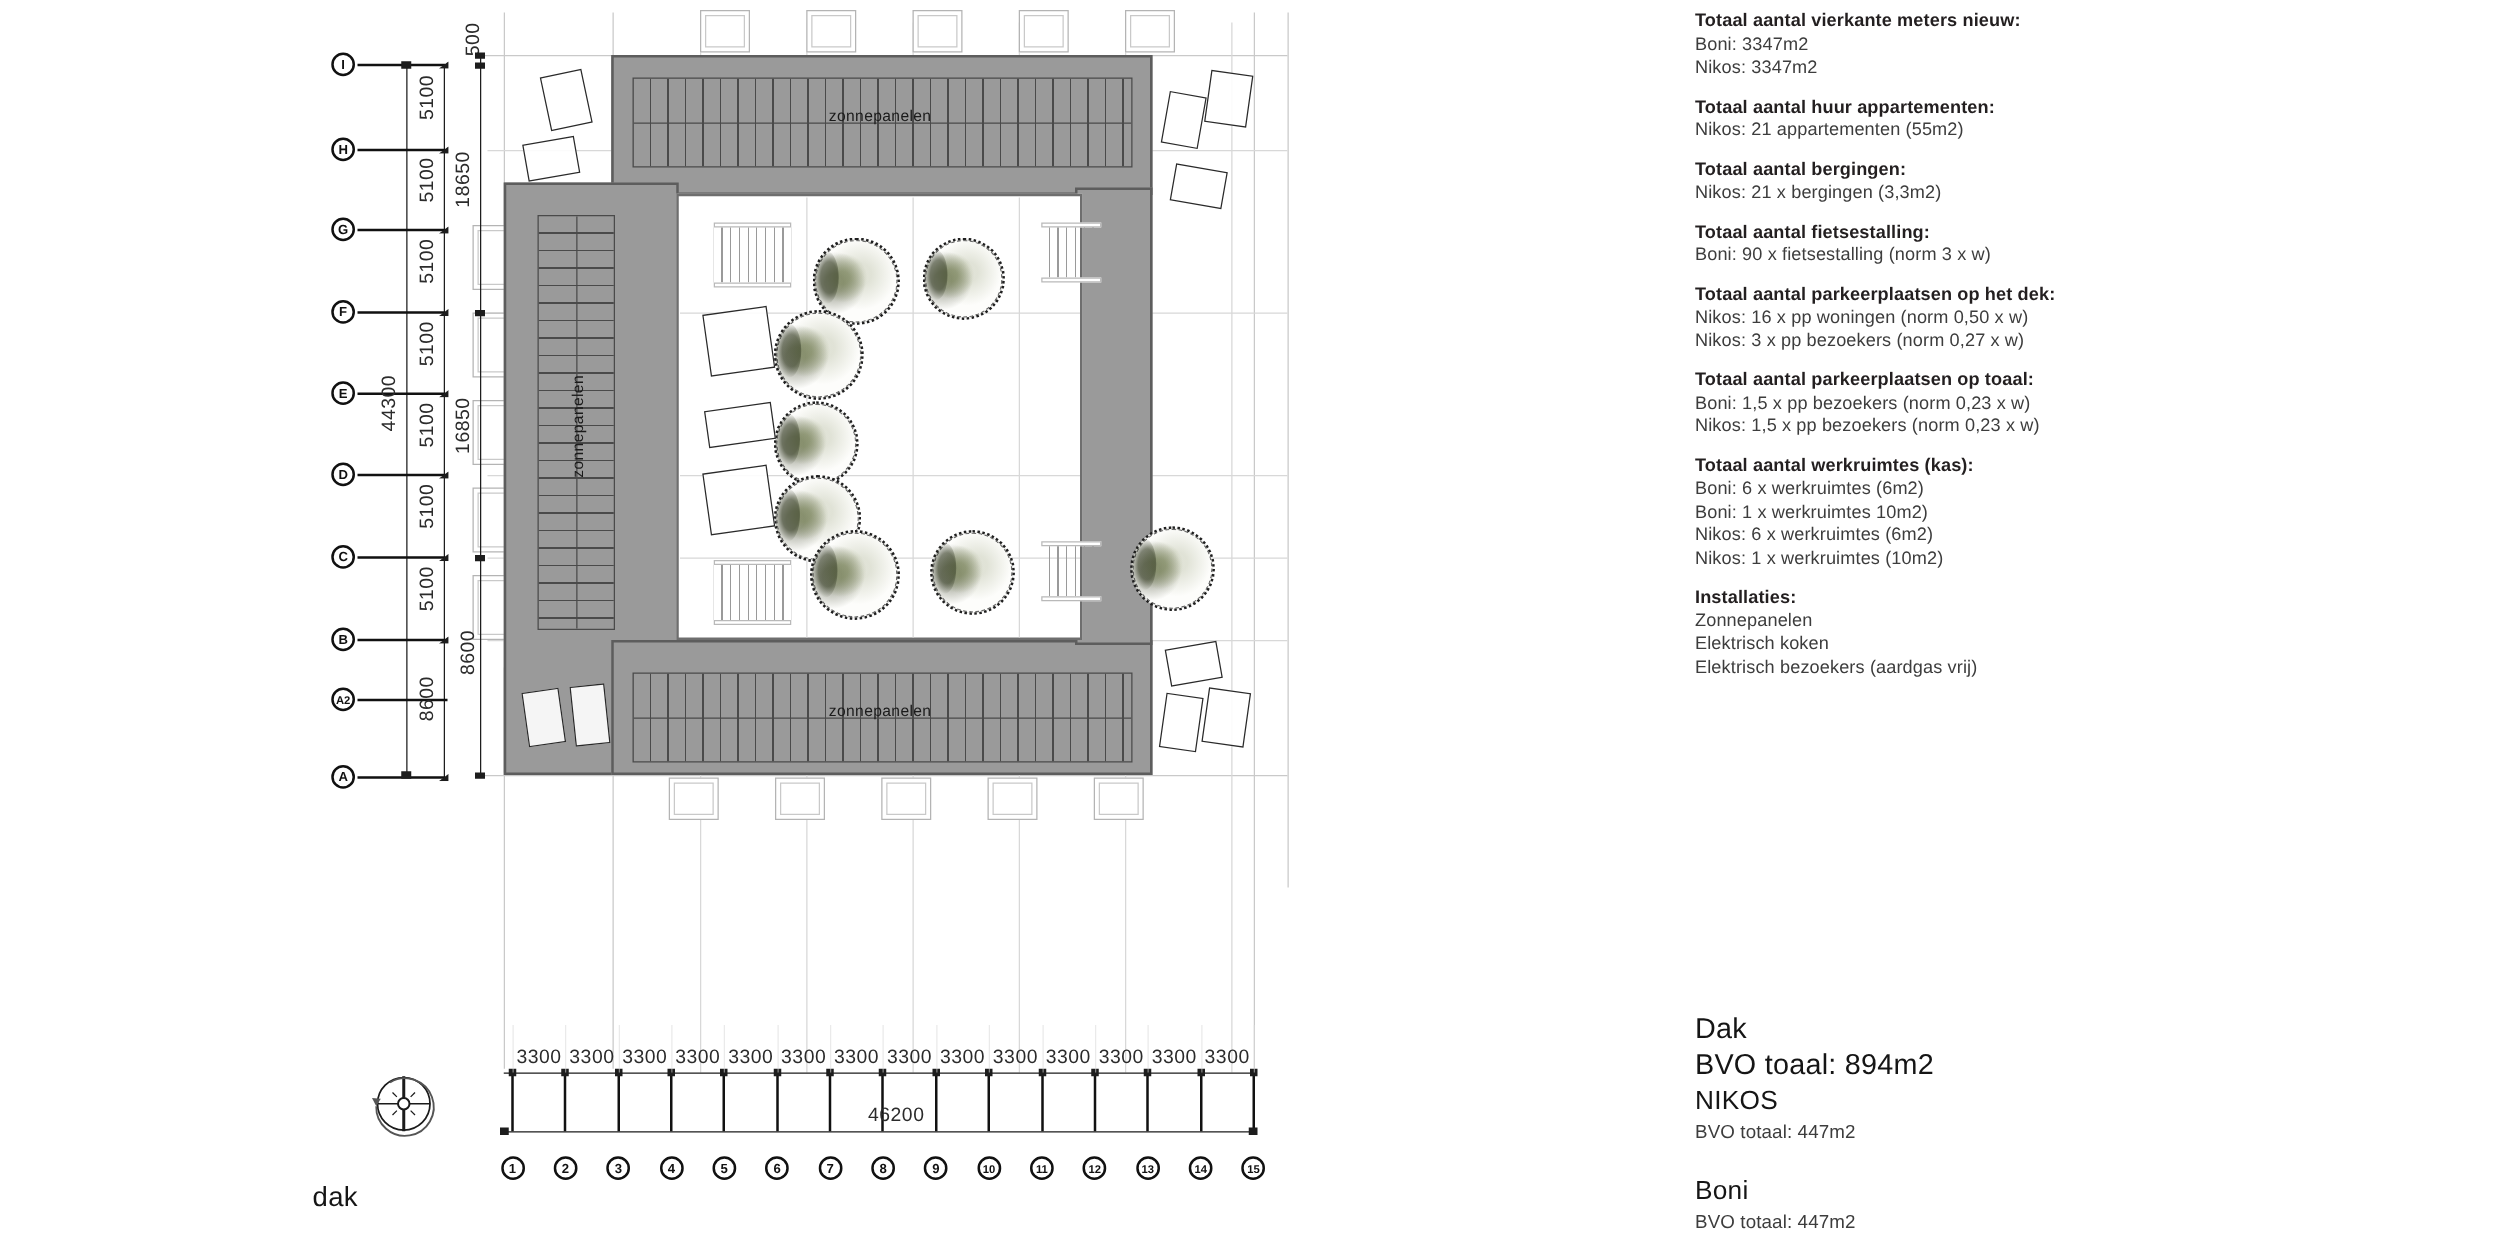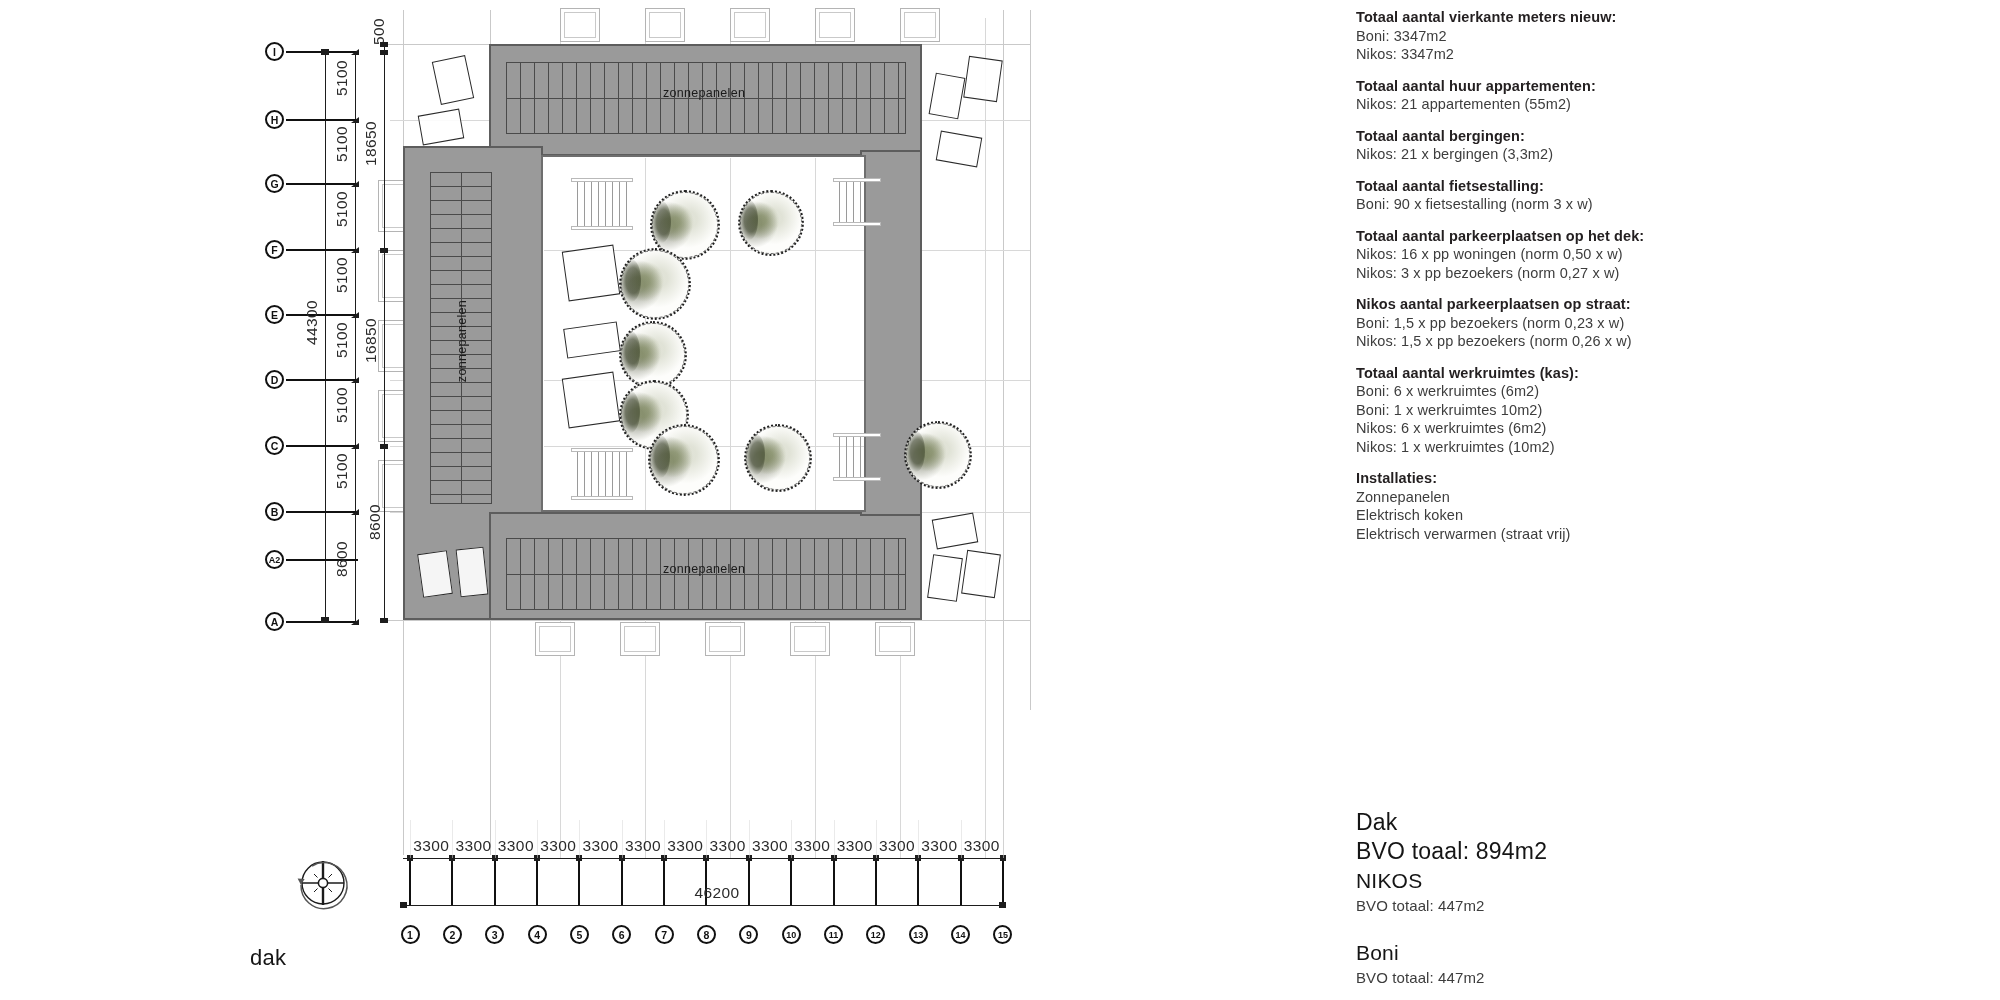--- a/index.html
+++ b/index.html
@@ -417,36 +417,36 @@
     <div class="spec-block">
       <div class="spec-head">Totaal aantal fietsestalling:</div>
       <div class="spec-line">Boni: 90 x fietsestalling (norm 3 x w)</div>
     </div>
     <div class="spec-block">
       <div class="spec-head">Totaal aantal parkeerplaatsen op het dek:</div>
       <div class="spec-line">Nikos: 16 x pp woningen (norm 0,50 x w)</div>
       <div class="spec-line">Nikos: 3 x pp bezoekers (norm 0,27 x w)</div>
     </div>
     <div class="spec-block">
-      <div class="spec-head">Nikos aantal parkeerplaatsen op straat:</div>
+      <div class="spec-head">Totaal aantal parkeerplaatsen op toaal:</div>
       <div class="spec-line">Boni: 1,5 x  pp bezoekers (norm 0,23 x w)</div>
-      <div class="spec-line">Nikos: 1,5 x pp bezoekers (norm 0,26 x w)</div>
+      <div class="spec-line">Nikos: 1,5 x pp bezoekers (norm 0,23 x w)</div>
     </div>
     <div class="spec-block">
       <div class="spec-head">Totaal aantal werkruimtes (kas):</div>
       <div class="spec-line">Boni: 6 x werkruimtes (6m2)</div>
       <div class="spec-line">Boni: 1 x werkruimtes 10m2)</div>
       <div class="spec-line">Nikos: 6 x werkruimtes (6m2)</div>
       <div class="spec-line">Nikos: 1 x werkruimtes (10m2)</div>
     </div>
     <div class="spec-block">
       <div class="spec-head">Installaties:</div>
       <div class="spec-line">Zonnepanelen</div>
       <div class="spec-line">Elektrisch koken</div>
-      <div class="spec-line">Elektrisch verwarmen (straat vrij)</div>
+      <div class="spec-line">Elektrisch bezoekers (aardgas vrij)</div>
     </div>
   </div>
 
 <div id="summary-block">
   <div class="sum-title">Dak</div>
   <div class="sum-title bold">BVO toaal: 894m2</div>
   <div class="sum-title" style="font-size:21px;">NIKOS</div>
   <div class="sum-sub">BVO totaal: 447m2</div>
   <div class="sum-gap"></div>
   <div class="sum-title" style="font-size:21px;">Boni</div>

